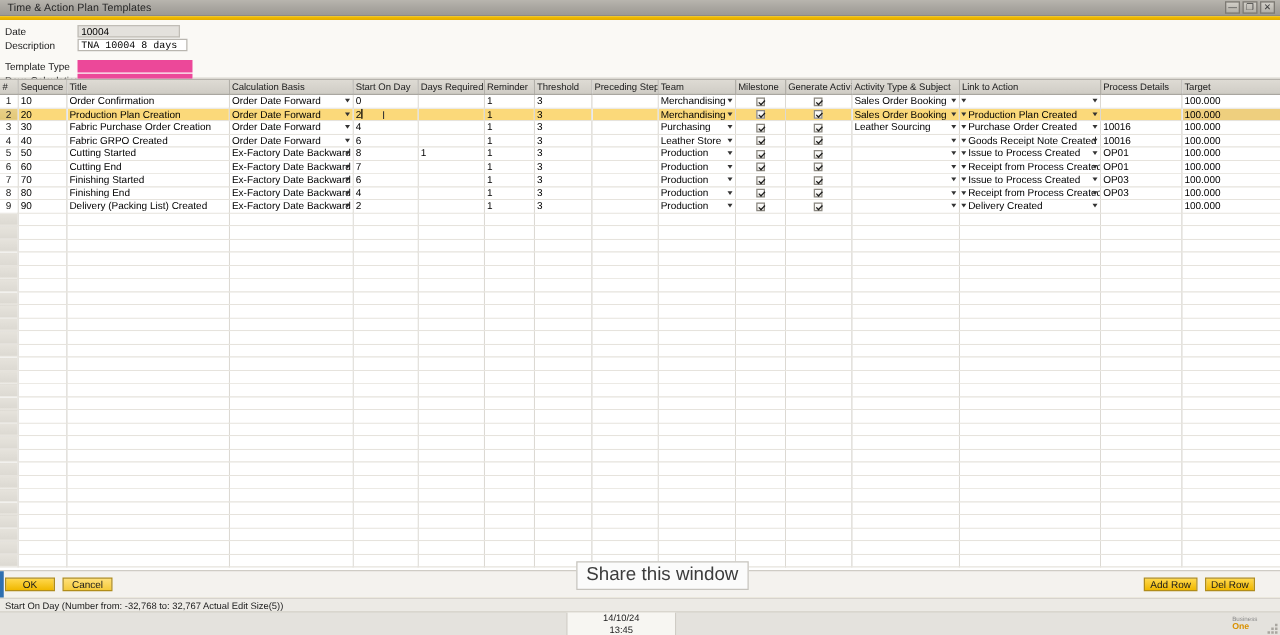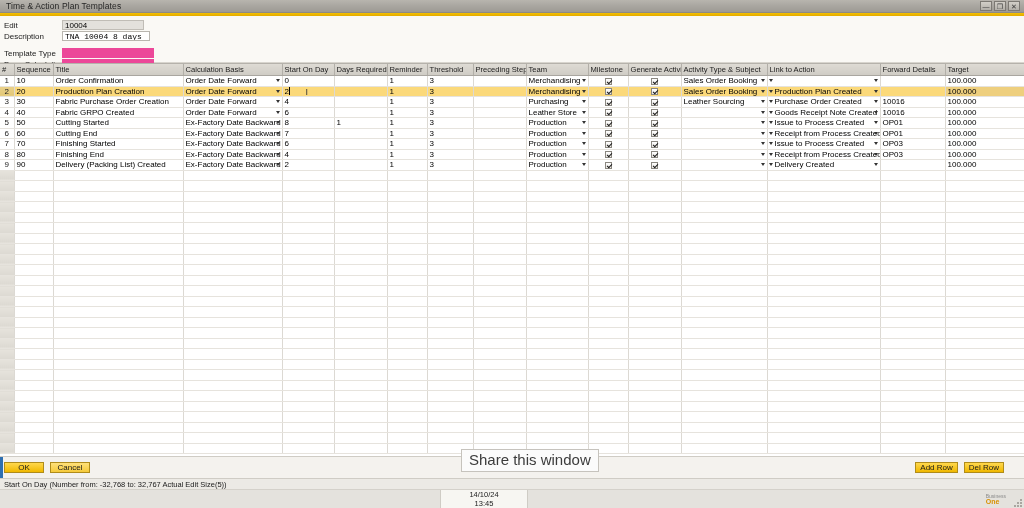--- a/index.html
+++ b/index.html
@@ -268,21 +268,21 @@
   .statusbar2 {
     height: 19px;
     background: #e4e2dd;
     border-top: 1px solid #d4d1ca;
     display: flex;
     align-items: stretch;
     position: relative;
   }
   .sb-dt {
     position: absolute;
-    left: 440px; top: 0;
+    left: 453px; top: 0;
     width: 88px; height: 100%;
     display: flex;
     flex-direction: column;
     justify-content: center;
     align-items: center;
     background: #f7f6f2;
     border-left: 1px solid #cfccc5;
     border-right: 1px solid #cfccc5;
     font-size: 7.5px;
     line-height: 9px;
@@ -334,21 +334,21 @@
     <div class="win-btns">
       <div class="win-btn">—</div>
       <div class="win-btn">❐</div>
       <div class="win-btn">✕</div>
     </div>
   </div>
   <div class="accentbar"></div>
 
   <div class="form-area">
     <div class="field-row">
-      <div class="field-label">Edit</div>
+      <div class="field-label">Date</div>
       <div class="field-input readonly w-code">10004</div>
     </div>
     <div class="field-row">
       <div class="field-label">Description</div>
       <div class="field-input w-desc">TNA 10004 8 days</div>
     </div>
     <div class="spacer-row"></div>
     <div class="field-row">
       <div class="field-label">Template Type</div>
       <div class="field-select w-sel">
@@ -394,21 +394,21 @@
           <th>Start On Day</th>
           <th>Days Required</th>
           <th>Reminder</th>
           <th>Threshold</th>
           <th>Preceding Step</th>
           <th>Team</th>
           <th>Milestone</th>
           <th>Generate Activity</th>
           <th>Activity Type &amp; Subject</th>
           <th>Link to Action</th>
-          <th>Forward Details</th>
+          <th>Process Details</th>
           <th>Target</th>
         </tr>
       </thead>
       <tbody id="grid-body">
           <tr>
             <td class="rownum">1</td>
             <td>10</td>
             <td>Order Confirmation</td>
             <td class="dd"><span>Order Date Forward</span><span class="dcaret"></span></td>
             <td class="num">0</td>

